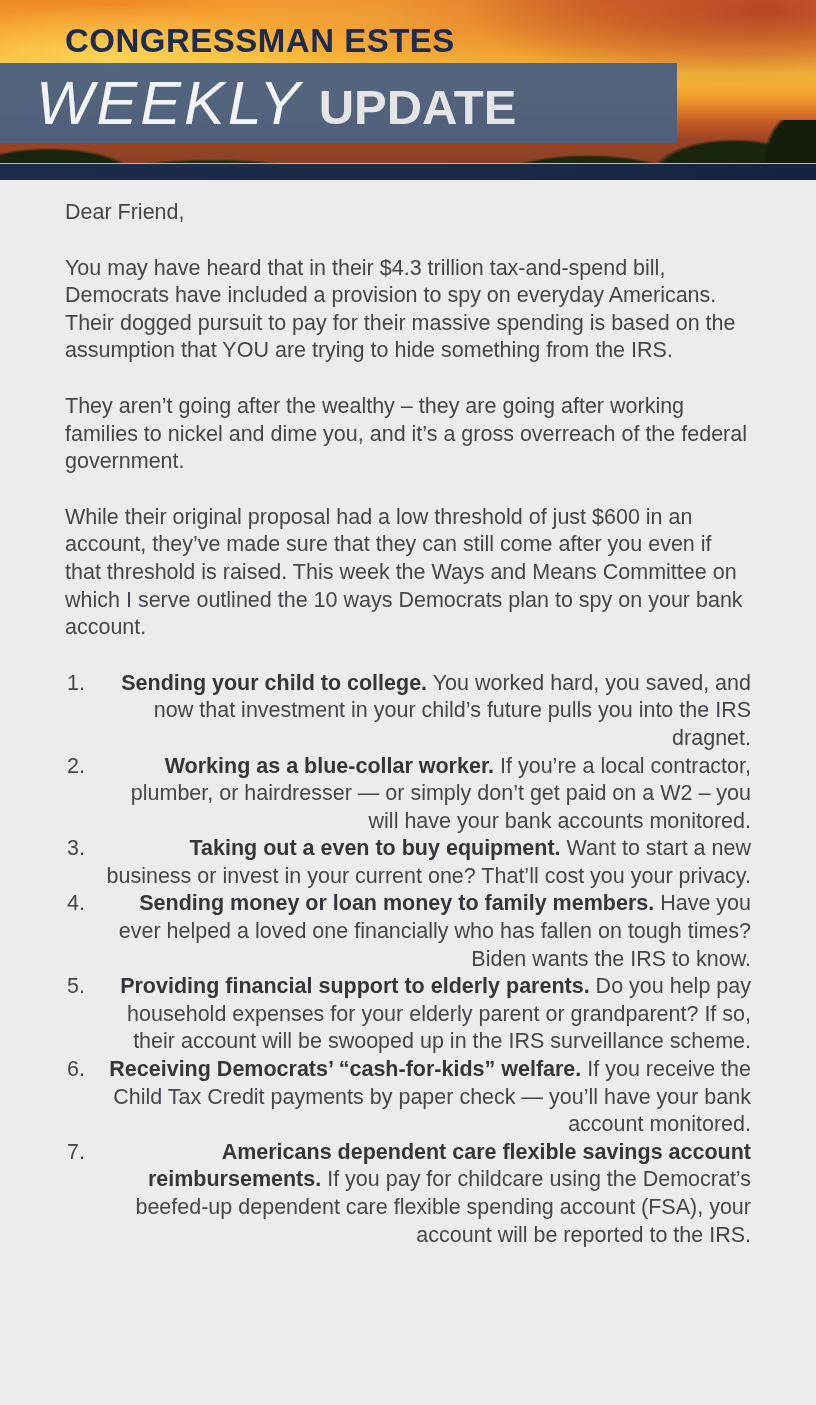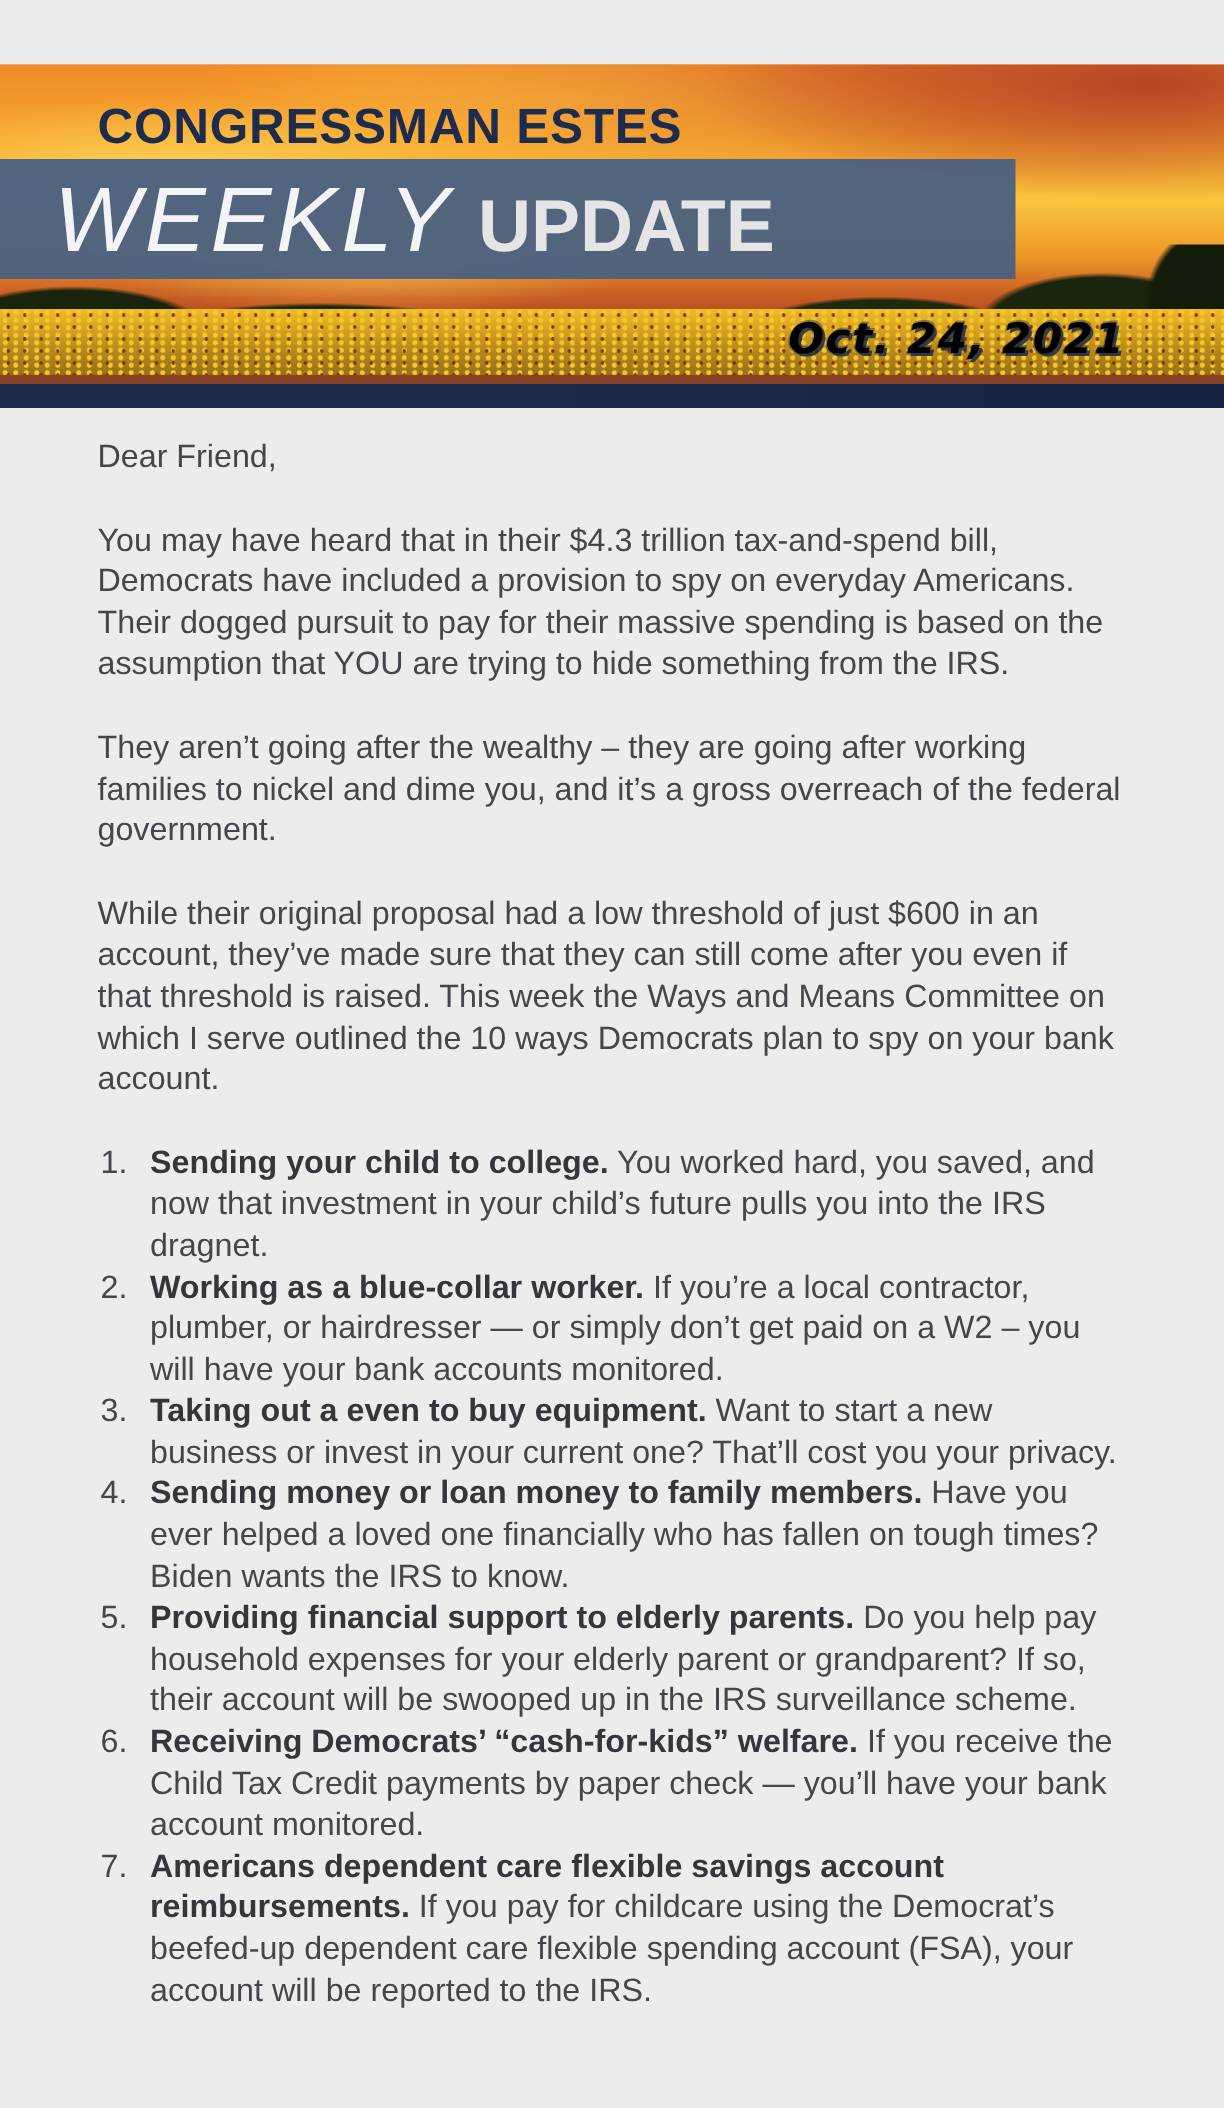--- a/index.html
+++ b/index.html
@@ -6,23 +6,22 @@
   html, body { background: #ebedec; }
   body { width: 816px; font-family: "Liberation Sans", sans-serif; }
 
   .page {
     width: 816px; height: 1405px; overflow: hidden; background: #ebedec;
     position: relative;
   }
 
   
   .header {
-    position: relative; width: 816px; height: 229px; overflow: hidden;
+    position: relative; width: 816px; height: 180px; overflow: hidden;
     background: #e98327;
-    margin-top: 43px;
   }
   .sky {
     position: absolute; inset: 0;
     background:
       radial-gradient(ellipse 430px 110px at 94% 6%, rgba(175,58,38,.85), transparent 70%),
       radial-gradient(ellipse 520px 130px at 72% 0%, rgba(208,92,40,.55), transparent 70%),
       radial-gradient(ellipse 300px 80px at 14% 34%, rgba(253,214,92,.9), transparent 70%),
       radial-gradient(ellipse 360px 95px at 46% 10%, rgba(250,182,62,.8), transparent 70%),
       radial-gradient(ellipse 260px 60px at 30% 55%, rgba(252,200,80,.75), transparent 70%),
       linear-gradient(180deg, #f08a28 0%, #f6a52e 20%, #f9c53c 40%, #ef9a2a 55%, #c65a24 68%, #9c4424 78%, #7c3e22 100%);
@@ -81,21 +80,21 @@
   
   .content {
     padding: 19px 65px 0 65px;
     font-size: 21.5px; line-height: 27.6px; color: #43474b;
   }
   .para { margin-bottom: 28px; }
   .greeting { margin-bottom: 28px; }
   .numbered-list { margin-top: 28px; }
   .list-item { display: flex; }
   .item-number { flex: none; width: 35px; padding-left: 2px; }
-  .item-body { flex: 1; }
+  .item-body { flex: 1; text-align: right; }
   .item-bold { font-weight: 700; color: #33373b; }
 </style>
 </head>
 <body>
 
 <div class="page">
 
   <div class="header">
     <div class="sky"></div>
     <div class="trees"></div>

